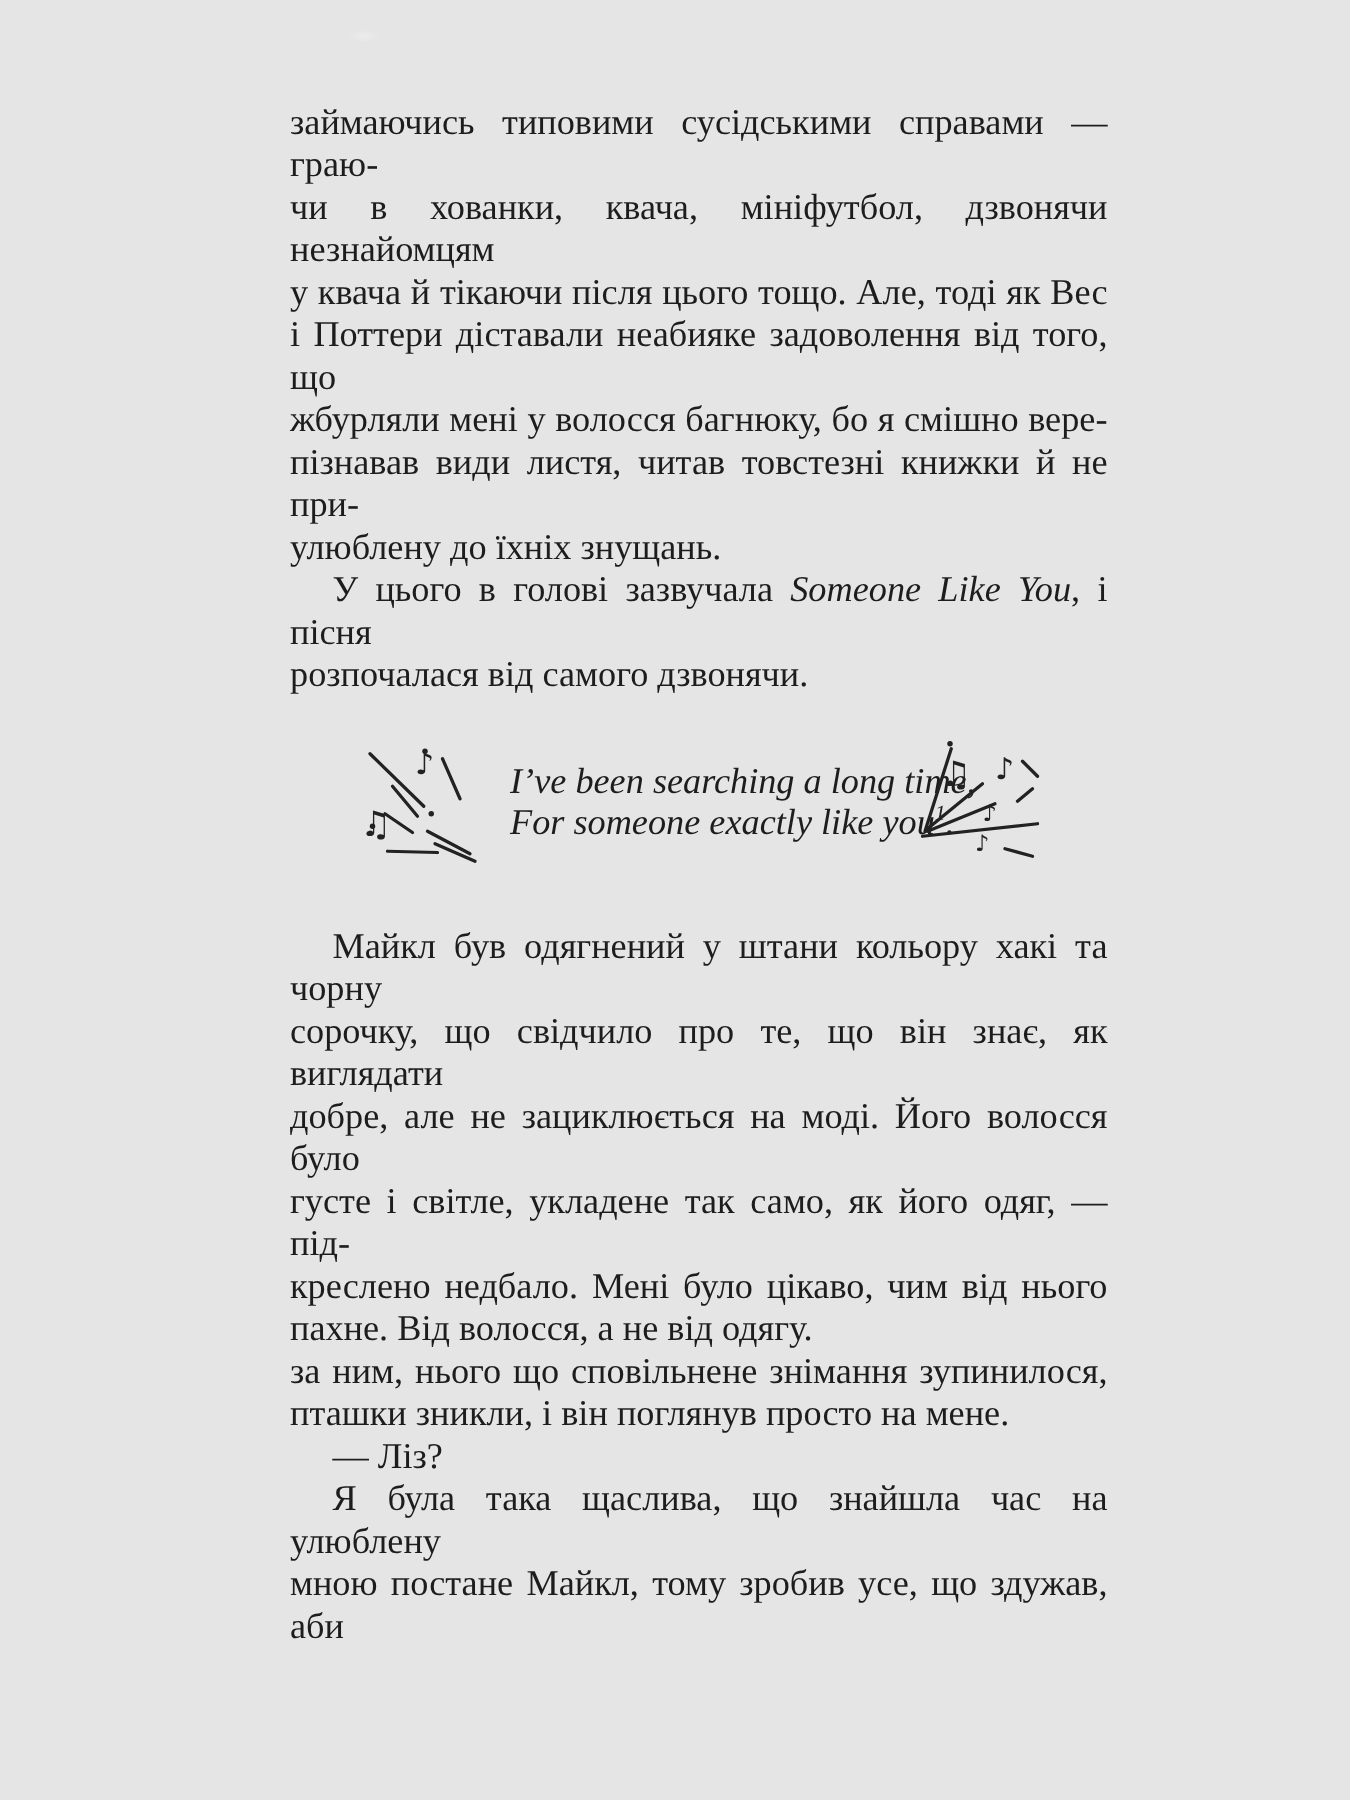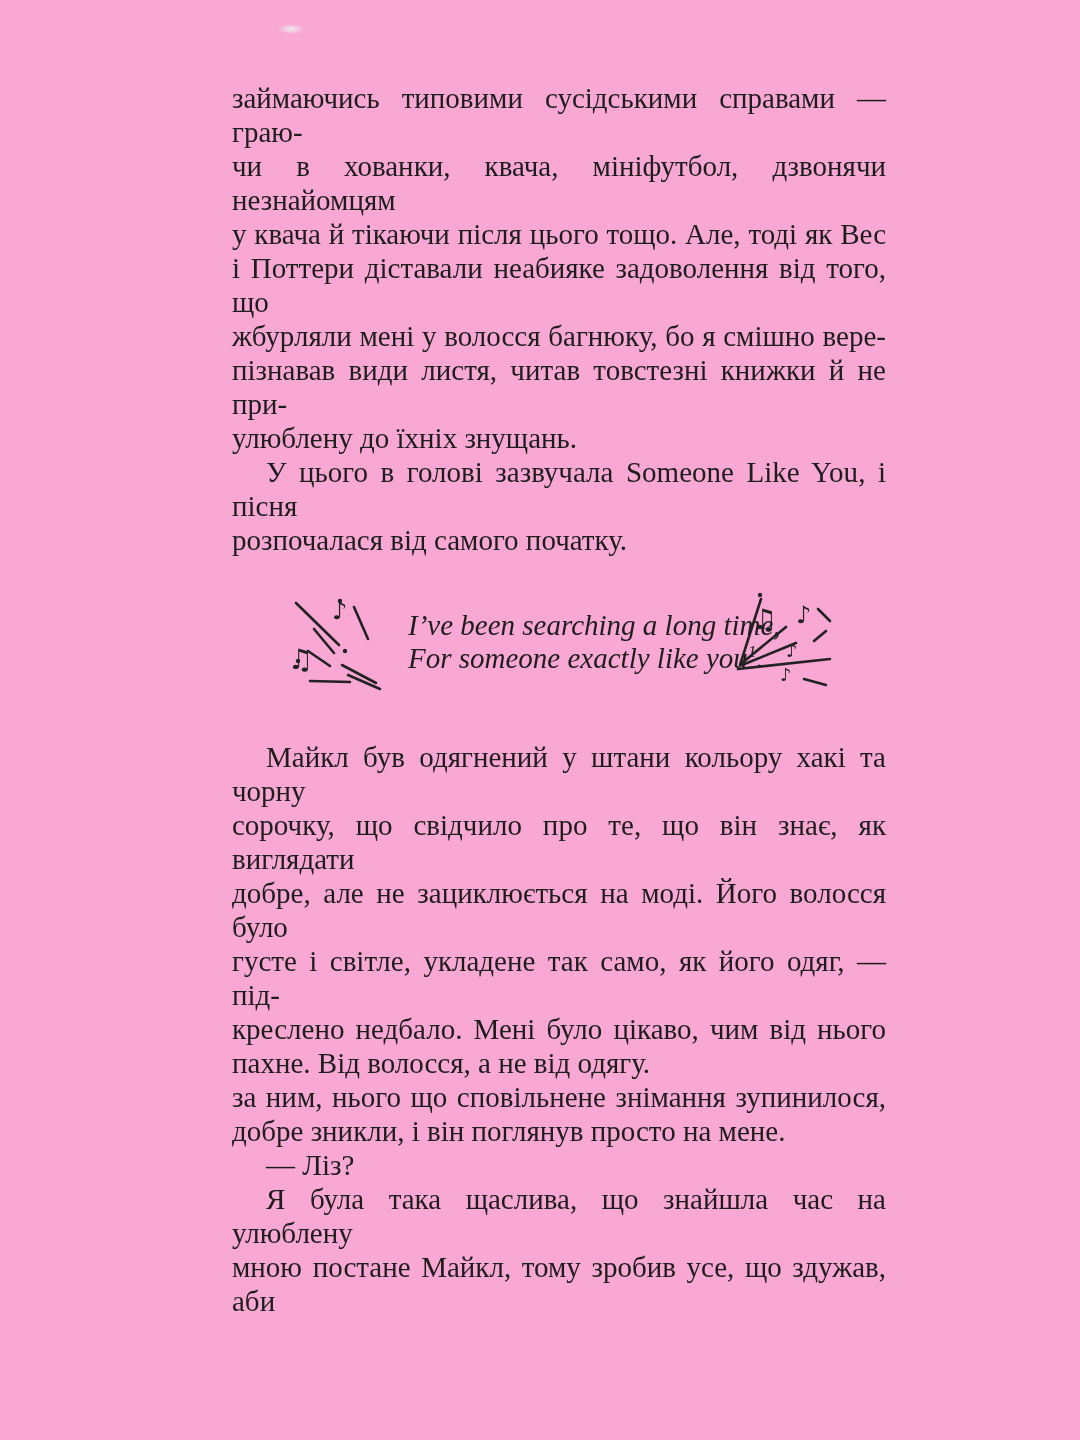--- a/index.html
+++ b/index.html
@@ -1,33 +1,33 @@
 <!DOCTYPE html>
 <html><head>
 <meta charset="utf-8">
 <style>
   html,body{margin:0;padding:0;}
   body{
     width:1080px;height:1440px;background:#ffffff;position:relative;
     font-family:"Liberation Serif", serif;color:#1d1d1d;
     -webkit-font-smoothing:antialiased;
   }
-  .page{position:absolute;inset:0;background:#f9a8d4;overflow:hidden;}
+  .page{position:absolute;inset:0;background:#e5e5e5;overflow:hidden;}
   .scan-artifact{
     position:absolute;left:278px;top:24px;width:26px;height:10px;border-radius:50%;
     background:radial-gradient(closest-side,#ececec,rgba(255,255,255,0));
   }
   .col{
     position:absolute;left:232px;top:81px;width:654px;
     font-size:29px;line-height:34px;
   }
   .line{text-align:justify;text-align-last:justify;}
   .line.last{text-align-last:left;}
   .line.ind{text-indent:34px;}
-  .it{}
+  .it{font-style:italic;}
   .sup{font-size:60%;vertical-align:super;line-height:0;}
   
   .lyrics-row{position:relative;height:183px;}
   .lyric-lines{
     position:absolute;left:176px;top:52px;
     font-style:italic;font-size:29px;line-height:33px;white-space:nowrap;
   }
   .lyric-lines .line{text-align:left;text-align-last:left;}
   .deco{position:absolute;}
   .deco-left{left:50px;top:30px;}
@@ -45,21 +45,21 @@
 
     <div id="flow-top">
         <div class="line"><span>займаючись типовими сусідськими справами — граю-</span></div>
         <div class="line"><span>чи в хованки, квача, мініфутбол, дзвонячи незнайомцям</span></div>
         <div class="line"><span>у квача й тікаючи після цього тощо. Але, тоді як Вес</span></div>
         <div class="line"><span>і Поттери діставали неабияке задоволення від того, що</span></div>
         <div class="line"><span>жбурляли мені у волосся багнюку, бо я смішно вере-</span></div>
         <div class="line"><span>пізнавав види листя, читав товстезні книжки й не при-</span></div>
         <div class="line last"><span>улюблену до їхніх знущань.</span></div>
         <div class="line ind"><span>У цього в голові зазвучала </span><span class="it">Someone Like You</span><span>, і пісня</span></div>
-        <div class="line last"><span>розпочалася від самого початку.</span></div>
+        <div class="line last"><span>розпочалася від самого дзвонячи.</span></div>
       </div>
 
     <div class="lyrics-row">
       <svg class="deco deco-left" width="140" height="135" viewBox="0 0 140 135">
         <path class="stroke" d="M14 16 L57 58"></path>
         <path class="stroke" d="M32 42 L52 66"></path>
         <path class="stroke" d="M26 64 L48 79"></path>
         <path class="stroke" d="M72 20 L86 52"></path>
         <path class="stroke" d="M60 78 L94 96"></path>
         <path class="stroke" d="M66 88 L98 102"></path>
@@ -93,20 +93,20 @@
     </div>
 
     <div id="flow-bottom">
         <div class="line ind"><span>Майкл був одягнений у штани кольору хакі та чорну</span></div>
         <div class="line"><span>сорочку, що свідчило про те, що він знає, як виглядати</span></div>
         <div class="line"><span>добре, але не зациклюється на моді. Його волосся було</span></div>
         <div class="line"><span>густе і світле, укладене так само, як його одяг, — під-</span></div>
         <div class="line"><span>креслено недбало. Мені було цікаво, чим від нього</span></div>
         <div class="line last"><span>пахне. Від волосся, а не від одягу.</span></div>
         <div class="line"><span>за ним, нього що сповільнене знімання зупинилося,</span></div>
-        <div class="line last"><span>добре зникли, і він поглянув просто на мене.</span></div>
+        <div class="line last"><span>пташки зникли, і він поглянув просто на мене.</span></div>
         <div class="line last ind"><span>— Ліз?</span></div>
         <div class="line ind"><span>Я була така щаслива, що знайшла час на улюблену</span></div>
         <div class="line"><span>мною постане Майкл, тому зробив усе, що здужав, аби</span></div>
       </div>
 
   </div>
 </div>
 
 </body></html>

